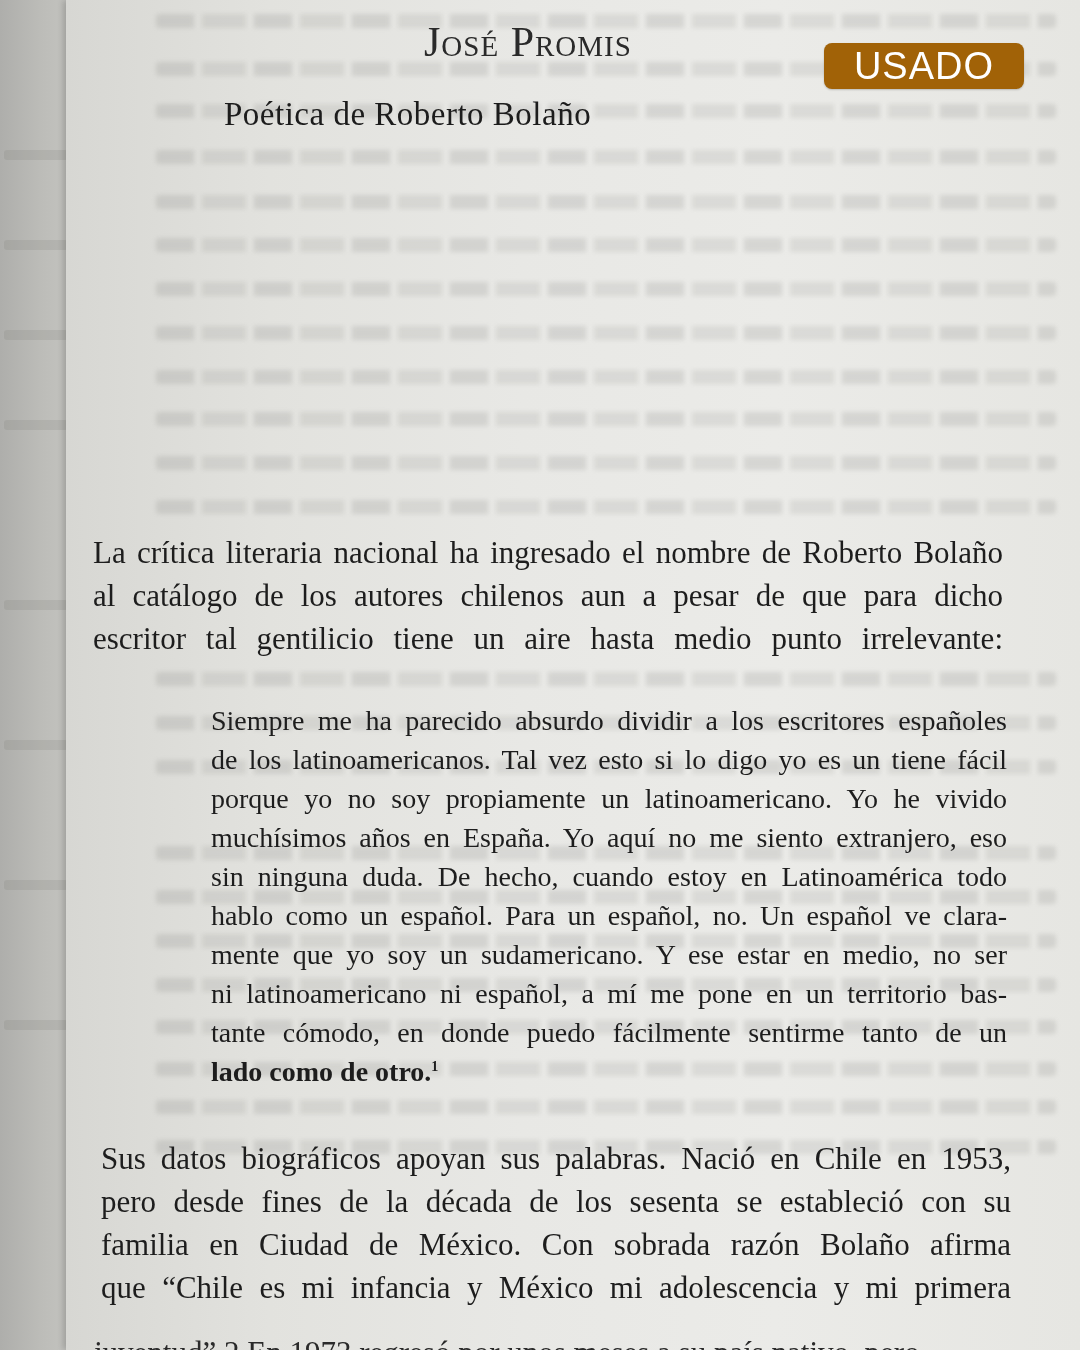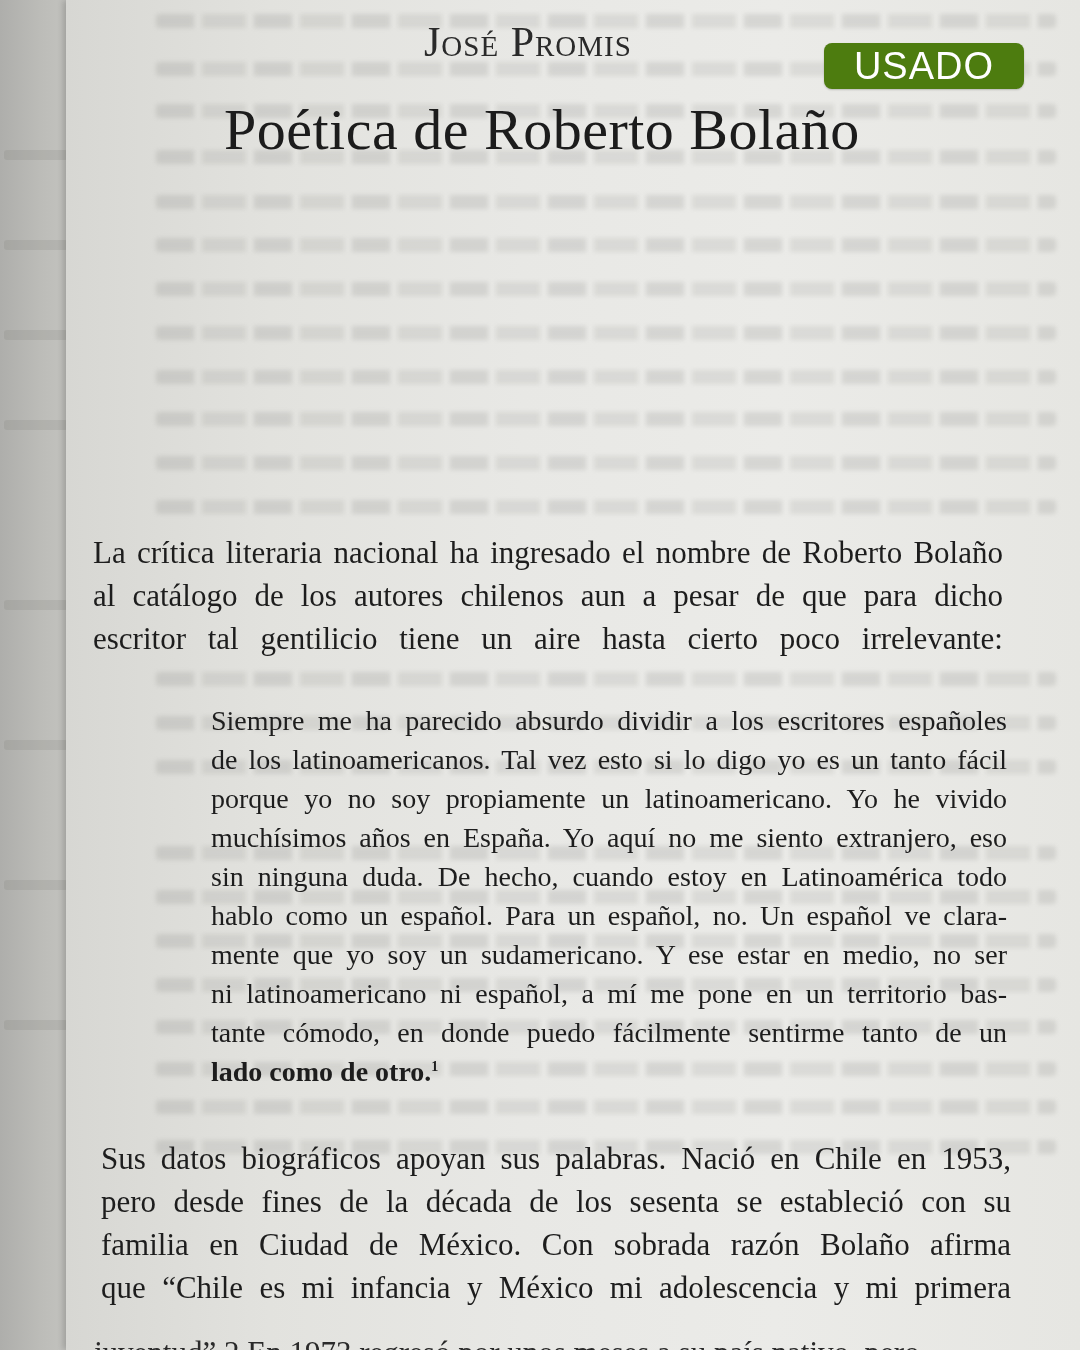--- a/index.html
+++ b/index.html
@@ -60,35 +60,35 @@
       letter-spacing: 1px;
       font-variant: small-caps;
       color: #2a2a2a;
       margin: 14px;
       font-weight: normal;
     }
     .badge {
       position: absolute;
       left: 824px; top: 43px;
       width: 200px; height: 46px;
-      background: #4d7c0f;
+      background: #a16207;
       border-radius: 8px;
       color: #ffffff;
       font-family: "Liberation Sans", "DejaVu Sans", sans-serif;
       font-size: 38px;
       line-height: 46px;
       text-align: center;
       letter-spacing: 1px;
       box-shadow: 0 1px 2px rgba(0,0,0,0.2);
     }
     .chapter-title {
       position: absolute;
       left: 224px; top: 96px;
       margin: 0;
-      font-size: 58px;
+      font-size: 33px;
       font-weight: normal;
       letter-spacing: 0.5px;
       color: #1c1c1c;
       white-space: nowrap;
     }
     .body-text {
       position: absolute;
       margin: 7px;
       font-size: 31px;
       color: #1d1d1d;
@@ -158,26 +158,26 @@
 
 <h2 class="running-head">José Promis</h2>
 
 <div class="badge">USADO</div>
 
 <h1 class="chapter-title">Poética de Roberto Bolaño</h1>
 
 <p class="body-text para-1">
   <span class="line">La crítica literaria nacional ha ingresado el nombre de Roberto Bolaño</span>
   <span class="line">al catálogo de los autores chilenos aun a pesar de que para dicho</span>
-  <span class="line">escritor tal gentilicio tiene un aire hasta cierto poco irrelevante:</span>
+  <span class="line">escritor tal gentilicio tiene un aire hasta medio punto irrelevante:</span>
 </p>
 
 <blockquote class="body-text quote">
   <span class="line">Siempre me ha parecido absurdo dividir a los escritores españoles</span>
-  <span class="line">de los latinoamericanos. Tal vez esto si lo digo yo es un tanto fácil</span>
+  <span class="line">de los latinoamericanos. Tal vez esto si lo digo yo es un tiene fácil</span>
   <span class="line">porque yo no soy propiamente un latinoamericano. Yo he vivido</span>
   <span class="line">muchísimos años en España. Yo aquí no me siento extranjero, eso</span>
   <span class="line">sin ninguna duda. De hecho, cuando estoy en Latinoamérica todo</span>
   <span class="line">hablo como un español. Para un español, no. Un español ve clara-</span>
   <span class="line">mente que yo soy un sudamericano. Y ese estar en medio, no ser</span>
   <span class="line">ni latinoamericano ni español, a mí me pone en un territorio bas-</span>
   <span class="line">tante cómodo, en donde puedo fácilmente sentirme tanto de un</span>
   <span class="line last"><span>lado como de otro.</span><sup>1</sup></span>
 </blockquote>
 

